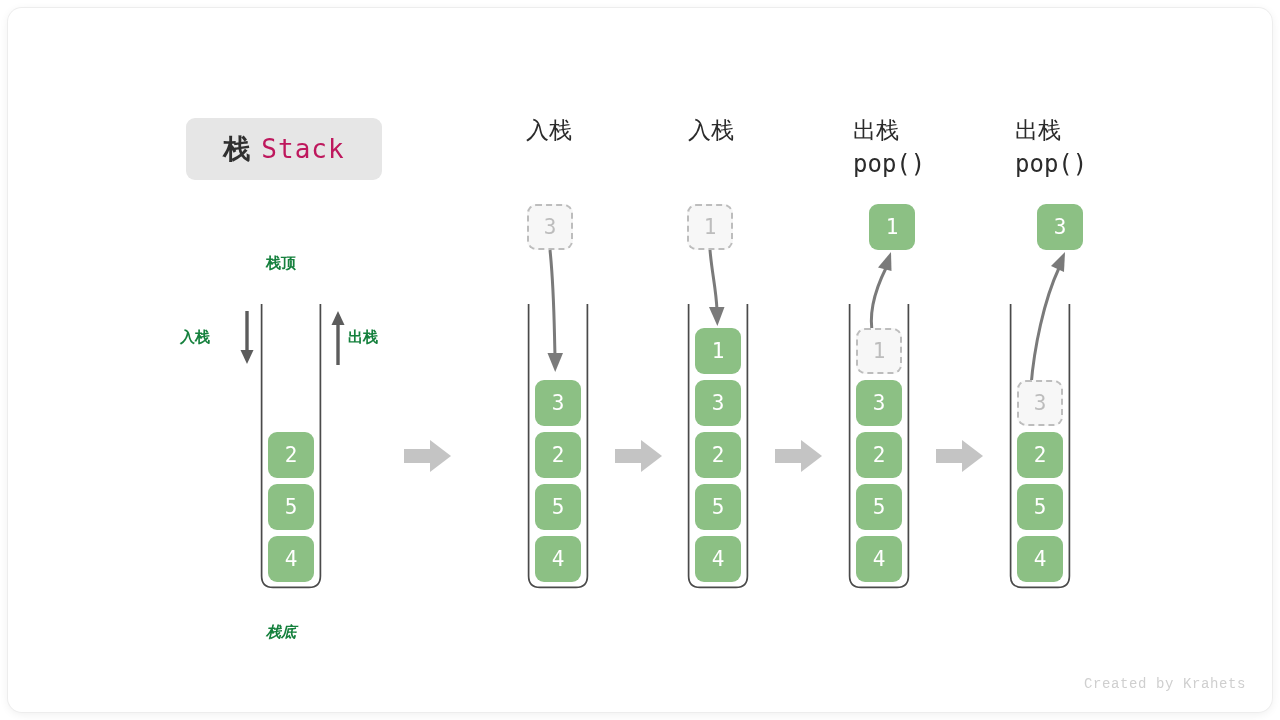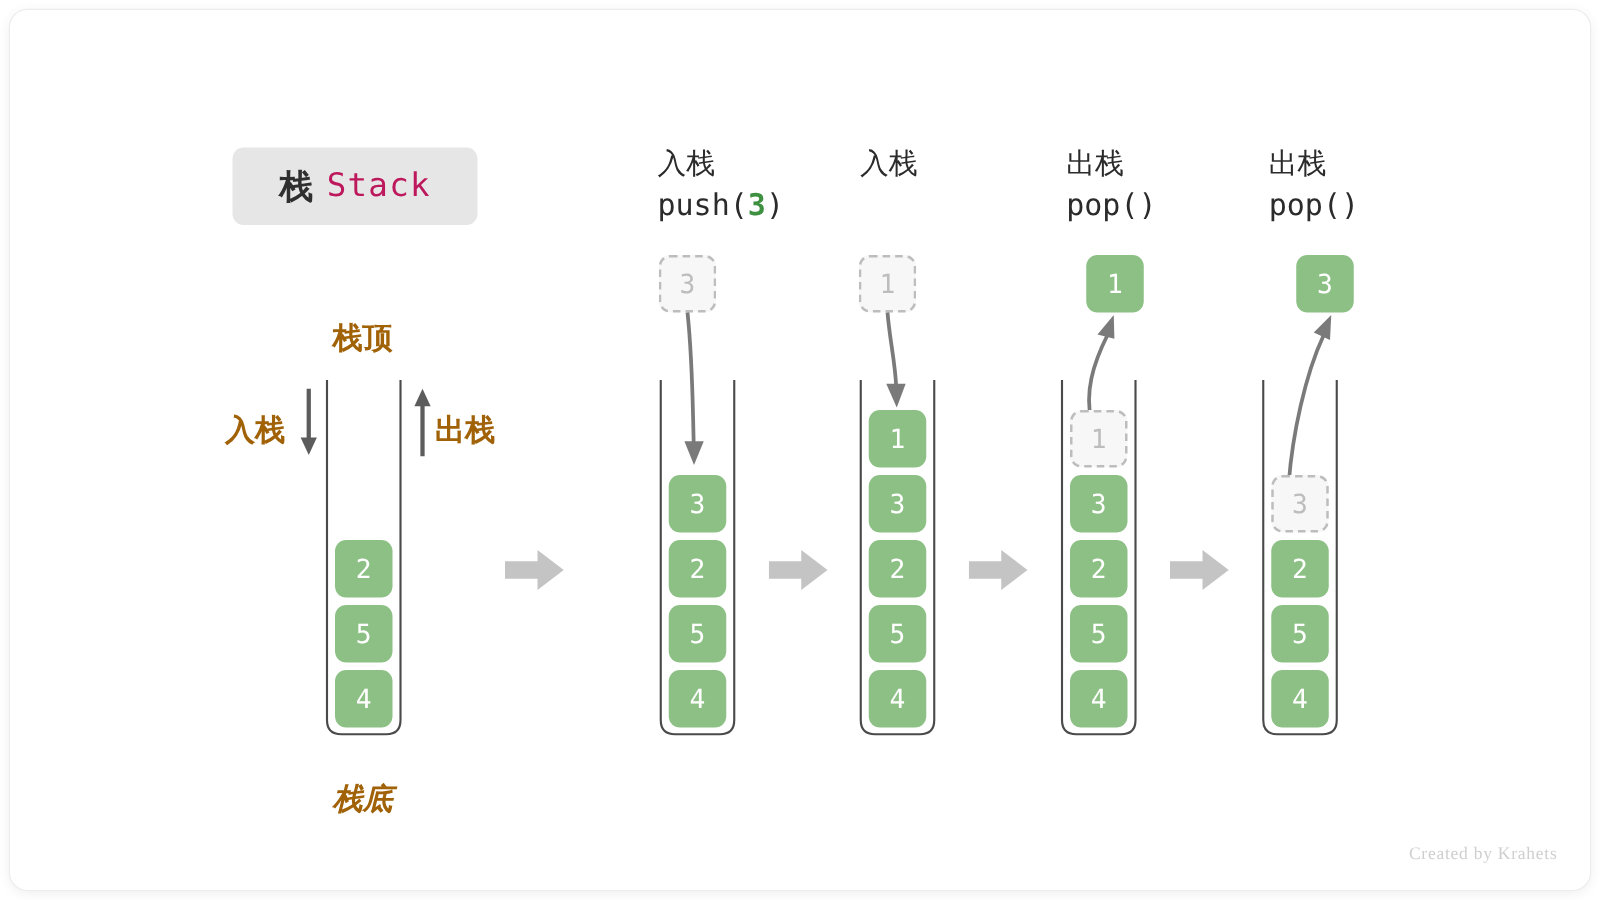--- a/index.html
+++ b/index.html
@@ -50,22 +50,22 @@
     font-size: 26px;
     color: #be185d;
     margin-left: 10px;
     letter-spacing: 1px;
   }
 
   
   .cn-bold {
     font-family: "Liberation Sans", sans-serif;
     font-weight: bold;
-    font-size: 24px;
-    color: #a16207;
+    font-size: 15px;
+    color: #15803d;
     white-space: nowrap;
   }
 
   
   .col-head {
     width: 200px;
     text-align: left;
   }
   .col-head .line1 {
     font-family: "Liberation Sans", sans-serif;
@@ -116,21 +116,21 @@
     box-shadow: none;
   }
 
   
   .big-arrow svg { display: block; }
 
   
   #watermark {
     right: 26px;
     bottom: 20px;
-    font-family: Liberation Serif, serif;
+    font-family: Liberation Mono, monospace;
     font-size: 14px;
     color: #cfcfcf;
     letter-spacing: 0.6px;
     white-space: nowrap;
   }
 
   .curve svg { display: block; overflow: visible; }
   .tiny-arrow svg { display: block; }
 </style>
 </head>
@@ -178,21 +178,20 @@
   <div class="abs cn-bold" style="left:258px; top:615px;font-style:italic;">栈底</div>
 
   <div class="abs big-arrow" style="left:396px; top:430px;">
     <svg width="48" height="36" viewBox="0 0 48 36">
       <polygon points="0,11 26,11 26,2 47,18 26,34 26,25 0,25" fill="#c4c4c4"></polygon>
     </svg>
   </div>
 
   <div class="abs col-head" style="left:518px; top:105px;">
     <div class="line1">入栈</div>
-    <div class="line2"><span>push(</span><span class="num">3</span><span>)</span></div>
   </div>
 
   <div class="abs box ghost" style="left:519px; top:196px;">3</div>
 
   <div class="abs curve" style="left:520px; top:240px;">
     <svg width="70" height="130" viewBox="0 0 70 130">
       <path d="M22,2 C26,40 26,70 27,108" fill="none" stroke="#7a7a7a" stroke-width="3"></path>
       <polygon points="27.2,124 19.5,105 35,105" fill="#7a7a7a"></polygon>
     </svg>
   </div>

